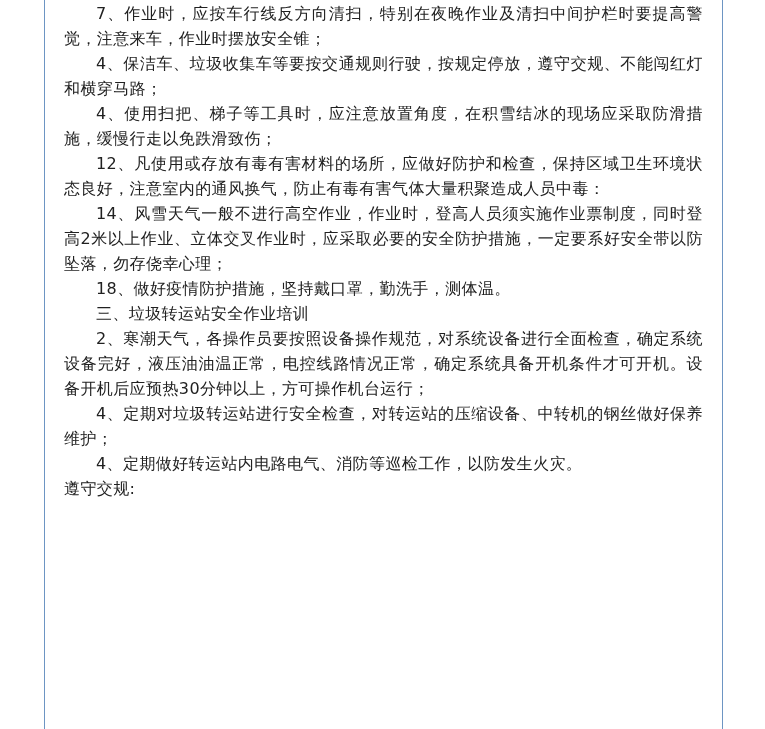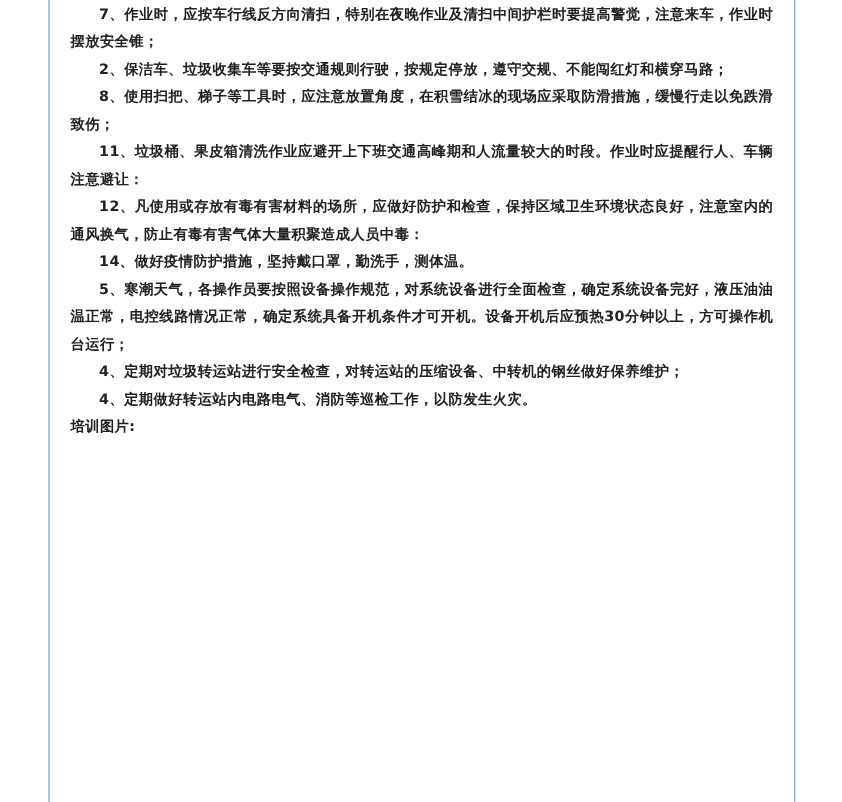--- a/index.html
+++ b/index.html
@@ -20,43 +20,43 @@
     margin-left: 44px;
     width: 679px;
     min-height: 729px;
     border-left: 1px solid #6d95c3;
     border-right: 1px solid #6d95c3;
     background: #ffffff;
     padding: 1px 19px 6px 19px;
   }
   .para {
     margin: 0;
-    font-size: 13px;
+    font-size: 16px;
     line-height: 25px;
     color: #212121;
     text-align: justify;
     text-justify: inter-ideograph;
     text-indent: 2em;
     letter-spacing: 0.4px;
     word-break: break-all;
-    font-weight: bold;
   }
   .para.no-indent {
     text-indent: 0;
   }
 </style>
 </head>
 <body>
 
 <div class="page">
   <div class="doc-frame">
       <p class="para">7、作业时，应按车行线反方向清扫，特别在夜晚作业及清扫中间护栏时要提高警觉，注意来车，作业时摆放安全锥；</p>
-      <p class="para">2、保洁车、垃圾收集车等要按交通规则行驶，按规定停放，遵守交规、不能闯红灯和横穿马路；</p>
-      <p class="para">8、使用扫把、梯子等工具时，应注意放置角度，在积雪结冰的现场应采取防滑措施，缓慢行走以免跌滑致伤；</p>
-      <p class="para">11、垃圾桶、果皮箱清洗作业应避开上下班交通高峰期和人流量较大的时段。作业时应提醒行人、车辆注意避让：</p>
+      <p class="para">4、保洁车、垃圾收集车等要按交通规则行驶，按规定停放，遵守交规、不能闯红灯和横穿马路；</p>
+      <p class="para">4、使用扫把、梯子等工具时，应注意放置角度，在积雪结冰的现场应采取防滑措施，缓慢行走以免跌滑致伤；</p>
       <p class="para">12、凡使用或存放有毒有害材料的场所，应做好防护和检查，保持区域卫生环境状态良好，注意室内的通风换气，防止有毒有害气体大量积聚造成人员中毒：</p>
-      <p class="para">14、做好疫情防护措施，坚持戴口罩，勤洗手，测体温。</p>
-      <p class="para">5、寒潮天气，各操作员要按照设备操作规范，对系统设备进行全面检查，确定系统设备完好，液压油油温正常，电控线路情况正常，确定系统具备开机条件才可开机。设备开机后应预热30分钟以上，方可操作机台运行；</p>
+      <p class="para">14、风雪天气一般不进行高空作业，作业时，登高人员须实施作业票制度，同时登高2米以上作业、立体交叉作业时，应采取必要的安全防护措施，一定要系好安全带以防坠落，勿存侥幸心理；</p>
+      <p class="para">18、做好疫情防护措施，坚持戴口罩，勤洗手，测体温。</p>
+      <p class="para">三、垃圾转运站安全作业培训</p>
+      <p class="para">2、寒潮天气，各操作员要按照设备操作规范，对系统设备进行全面检查，确定系统设备完好，液压油油温正常，电控线路情况正常，确定系统具备开机条件才可开机。设备开机后应预热30分钟以上，方可操作机台运行；</p>
       <p class="para">4、定期对垃圾转运站进行安全检查，对转运站的压缩设备、中转机的钢丝做好保养维护；</p>
       <p class="para">4、定期做好转运站内电路电气、消防等巡检工作，以防发生火灾。</p>
-      <p class="para no-indent">培训图片:</p>
+      <p class="para no-indent">遵守交规:</p>
     </div>
 </div>
 
 </body></html>

